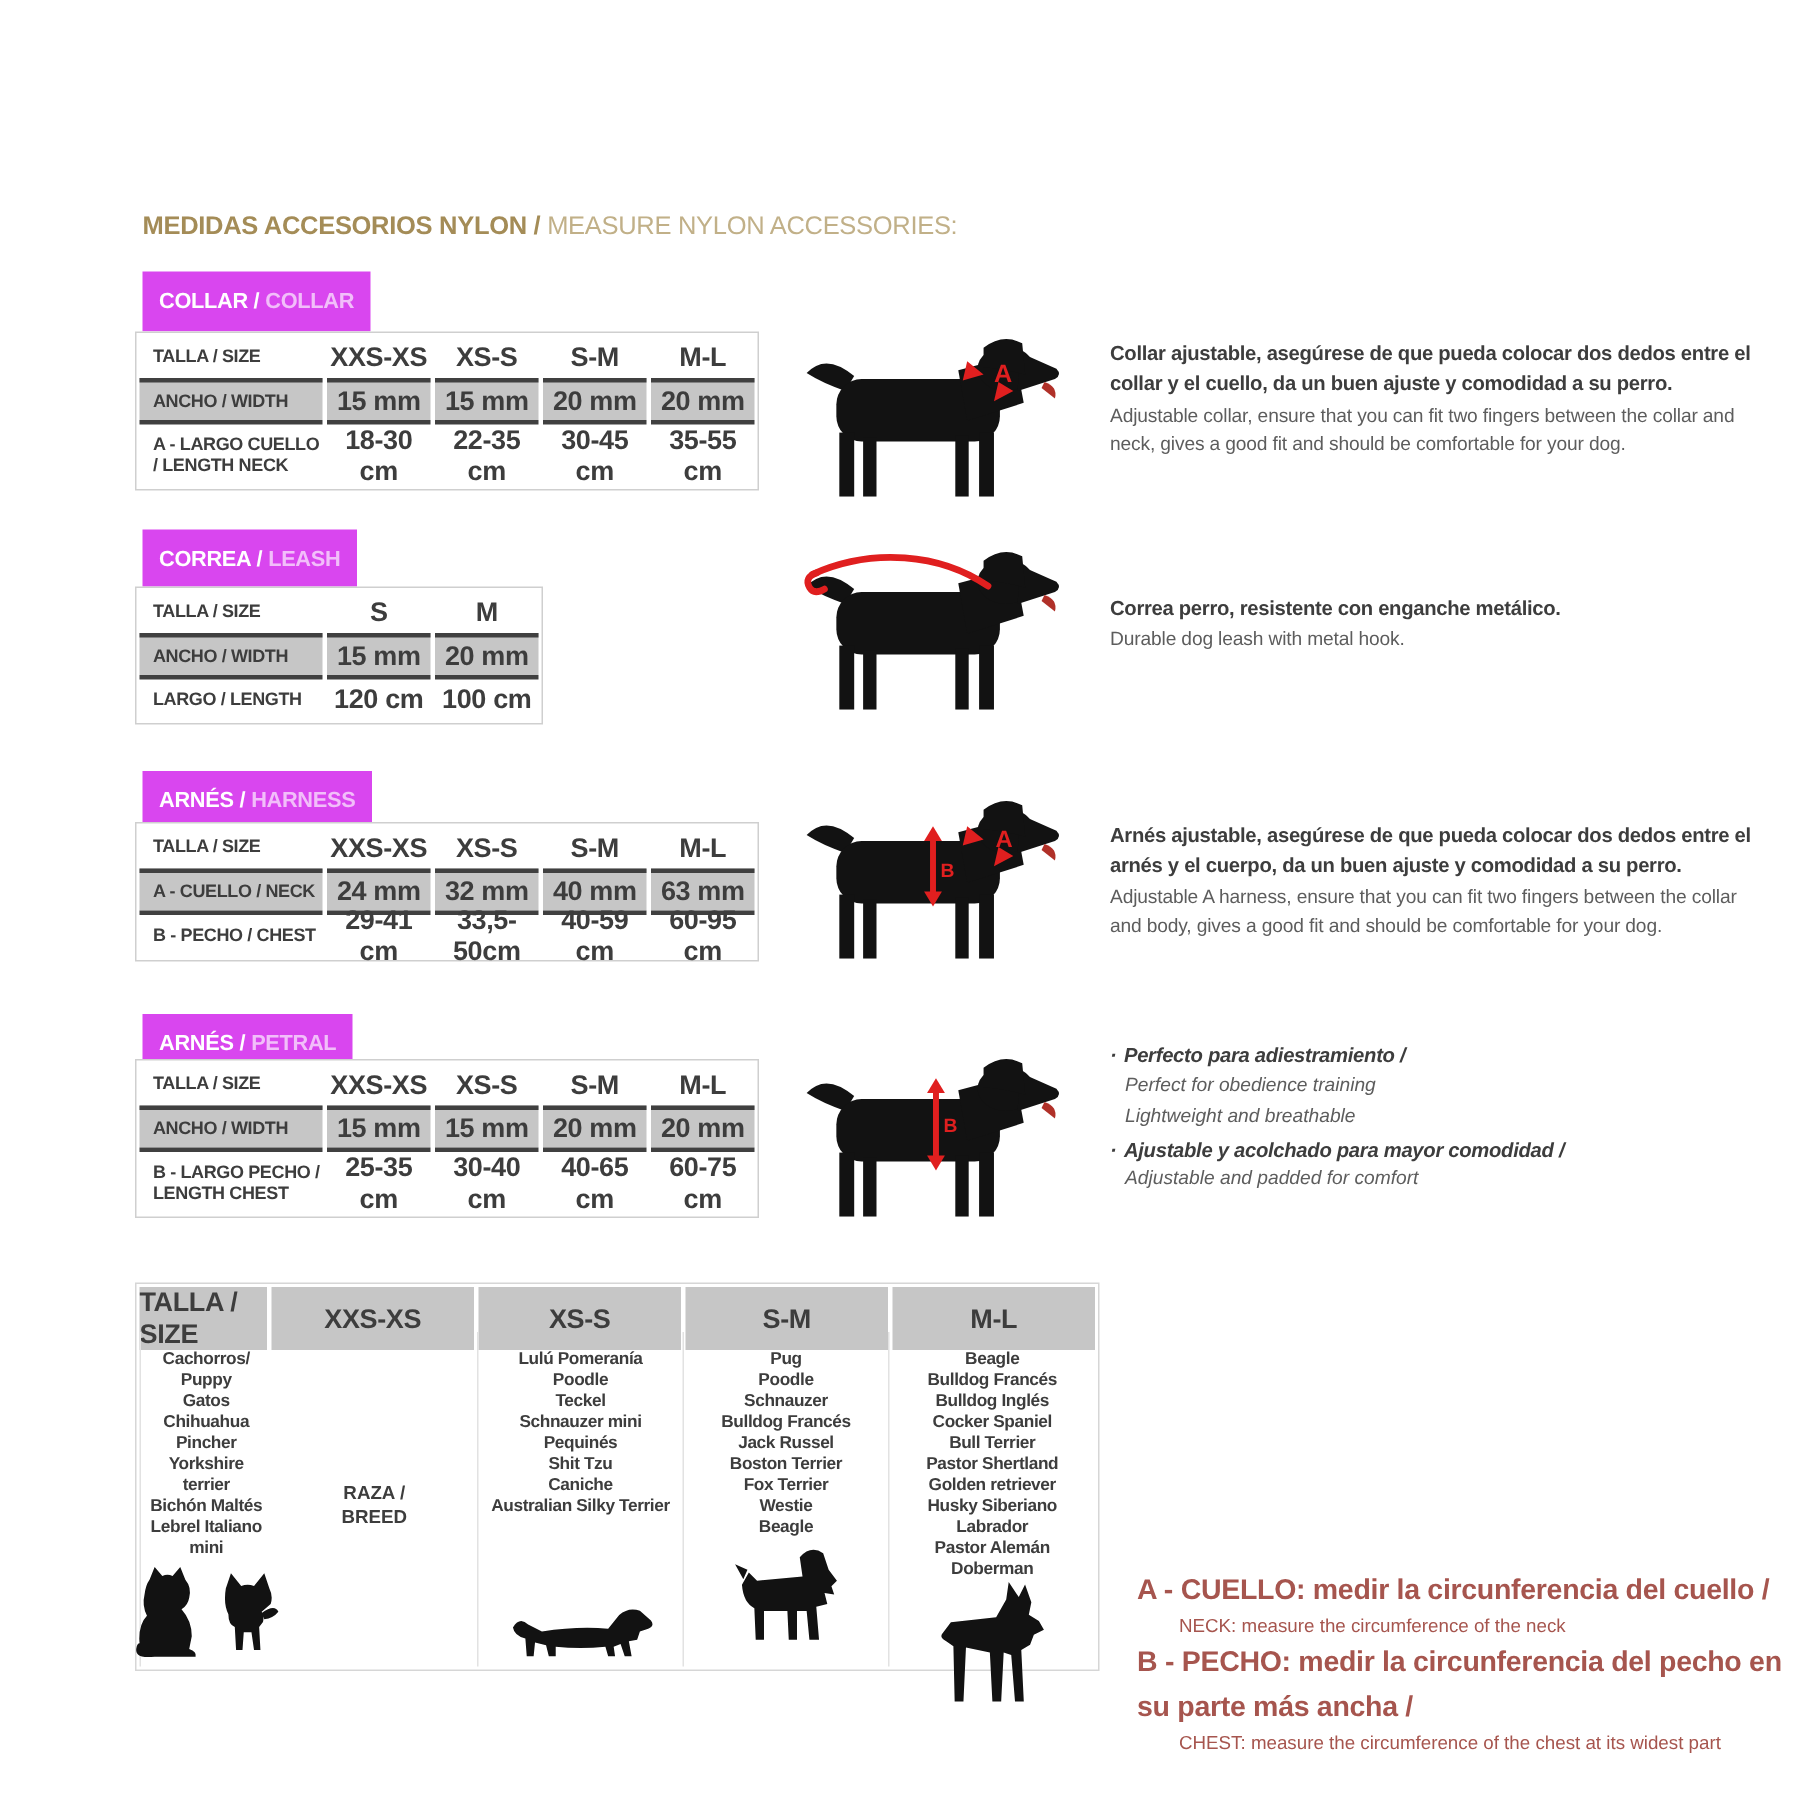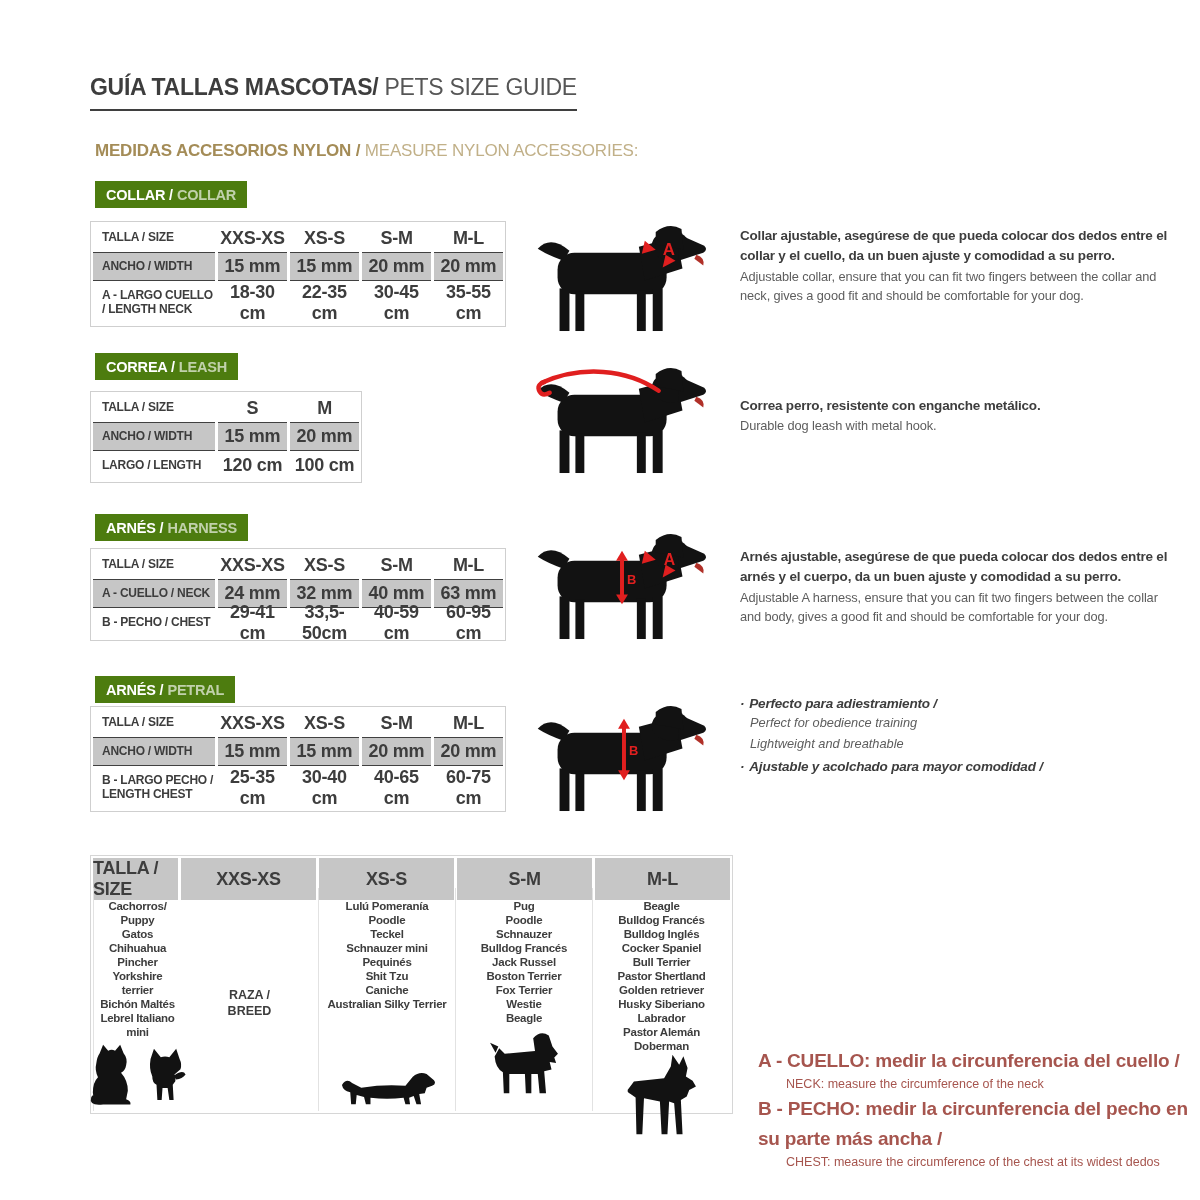--- a/index.html
+++ b/index.html
@@ -8,34 +8,34 @@
   .abs{position:absolute;}
 
   
   #title{left:90px;top:74px;font-size:23px;font-weight:bold;letter-spacing:-0.3px;
          border-bottom:2px solid #3f3f3f;padding-bottom:8px;display:inline-block;}
   #title .en{font-weight:500;color:#565656;}
   #subtitle{left:95px;top:141px;font-size:17px;font-weight:bold;letter-spacing:-0.2px;color:#a48c57;}
   #subtitle .en{font-weight:500;color:#c1b088;}
 
   
-  .badge{height:27px;display:inline-flex;align-items:center;background:#4d7c0f;
+  .badge{height:40px;display:inline-flex;align-items:center;background:#d946ef;
          padding:0 11px;font-size:14.5px;font-weight:bold;color:#fff;letter-spacing:-0.2px;}
   .badge .en{color:rgba(255,255,255,0.65);margin-left:4px;font-weight:bold;}
 
   
   .mtable{background:#fff;border:1px solid #cfcfcf;padding:2px;}
   .mgrid{display:grid;column-gap:3px;}
   .g5 {grid-template-columns:122px repeat(4,69px);grid-template-rows:28px 28px 44px;}
   .g5h{grid-template-columns:122px repeat(4,69px);grid-template-rows:28px 28px 31px;}
   .g3 {grid-template-columns:122px 69px 69px;grid-template-rows:28px 28px 30px;}
   .cell{display:flex;align-items:center;font-weight:bold;font-size:18px;color:#3d3d3d;letter-spacing:-0.25px;}
   .lab{padding-left:9px;font-size:12px;line-height:1.12;}
   .val{justify-content:center;text-align:center;}
-  .rt{border-top:1px solid #404040;}
+  .rt{border-top:3px solid #404040;}
   .shaded{background:#c6c6c6;}
 
   
   .desc{width:432px;}
   .desc-es{font-size:13.5px;font-weight:bold;line-height:1.5;color:#3d3d3d;letter-spacing:-0.2px;}
   .desc-en{font-size:12.8px;line-height:1.5;color:#5d5d5d;letter-spacing:-0.1px;}
   .bullets{width:432px;font-style:italic;}
   .b-es{font-size:13.5px;font-weight:bold;line-height:1.45;color:#3d3d3d;letter-spacing:-0.2px;}
   .b-es::before{content:"·";margin-right:5px;}
   .b-en{font-size:12.8px;line-height:1.45;color:#5d5d5d;margin-left:10px;margin-bottom:3px;}
@@ -79,23 +79,20 @@
         <path d="M164,36 q9,3 7,11 l-9,-7 z" fill="#b03028"></path>
         <path d="M123,13 Q136,3 149,10 L151,31 Q136,27 123,26 Z"></path>
         <rect x="26" y="70" width="10" height="43"></rect>
         <rect x="42" y="73" width="9" height="40"></rect>
         <rect x="104" y="72" width="9" height="41"></rect>
         <rect x="120" y="70" width="10" height="43"></rect>
       </g>
     </defs>
   </svg>
 
-  <div class="abs" id="title">
-    <span>GUÍA TALLAS MASCOTAS/</span><span class="en"> PETS SIZE GUIDE</span>
-  </div>
   <div class="abs" id="subtitle">
     <span>MEDIDAS ACCESORIOS NYLON / </span><span class="en">MEASURE NYLON ACCESSORIES:</span>
   </div>
 
   <div class="abs badge" style="left:95px;top:181px;">
     <span>COLLAR / </span>
     <span class="en">COLLAR</span>
   </div>
   <div class="abs mtable" style="left:90px;top:221px;">
     <div class="mgrid g5">
@@ -236,20 +233,21 @@
         <path d="M91,82 l6,-10 -12,0 z"></path>
         <text x="96" y="56" font-size="13" font-weight="bold">B</text>
       </g>
     </svg>
   </div>
   <div class="abs bullets" style="left:740px;top:694px;">
     <div class="b-es">Perfecto para adiestramiento /</div>
     <div class="b-en">Perfect for obedience training</div>
     <div class="b-en">Lightweight and breathable</div>
     <div class="b-es">Ajustable y acolchado para mayor comodidad /</div>
+    <div class="b-en">Adjustable and padded for comfort</div>
   </div>
 
   <div class="abs" id="btable">
     <div id="bhead">
       <div class="cell">TALLA /  SIZE</div>
       <div class="cell">XXS-XS</div>
       <div class="cell">XS-S</div>
       <div class="cell">S-M</div>
       <div class="cell">M-L</div>
     </div>
@@ -331,16 +329,16 @@
           </svg>
         </div>
       </div>
     </div>
   </div>
 
   <div class="abs" id="notes">
     <div class="note-es">A - CUELLO: medir la circunferencia del cuello /</div>
     <div class="note-en">NECK: measure the circumference of the neck</div>
     <div class="note-es">B - PECHO: medir la circunferencia del pecho en su parte más ancha /</div>
-    <div class="note-en">CHEST: measure the circumference of the chest at its widest dedos</div>
+    <div class="note-en">CHEST: measure the circumference of the chest at its widest part</div>
   </div>
 
 </div>
 
 </body></html>

